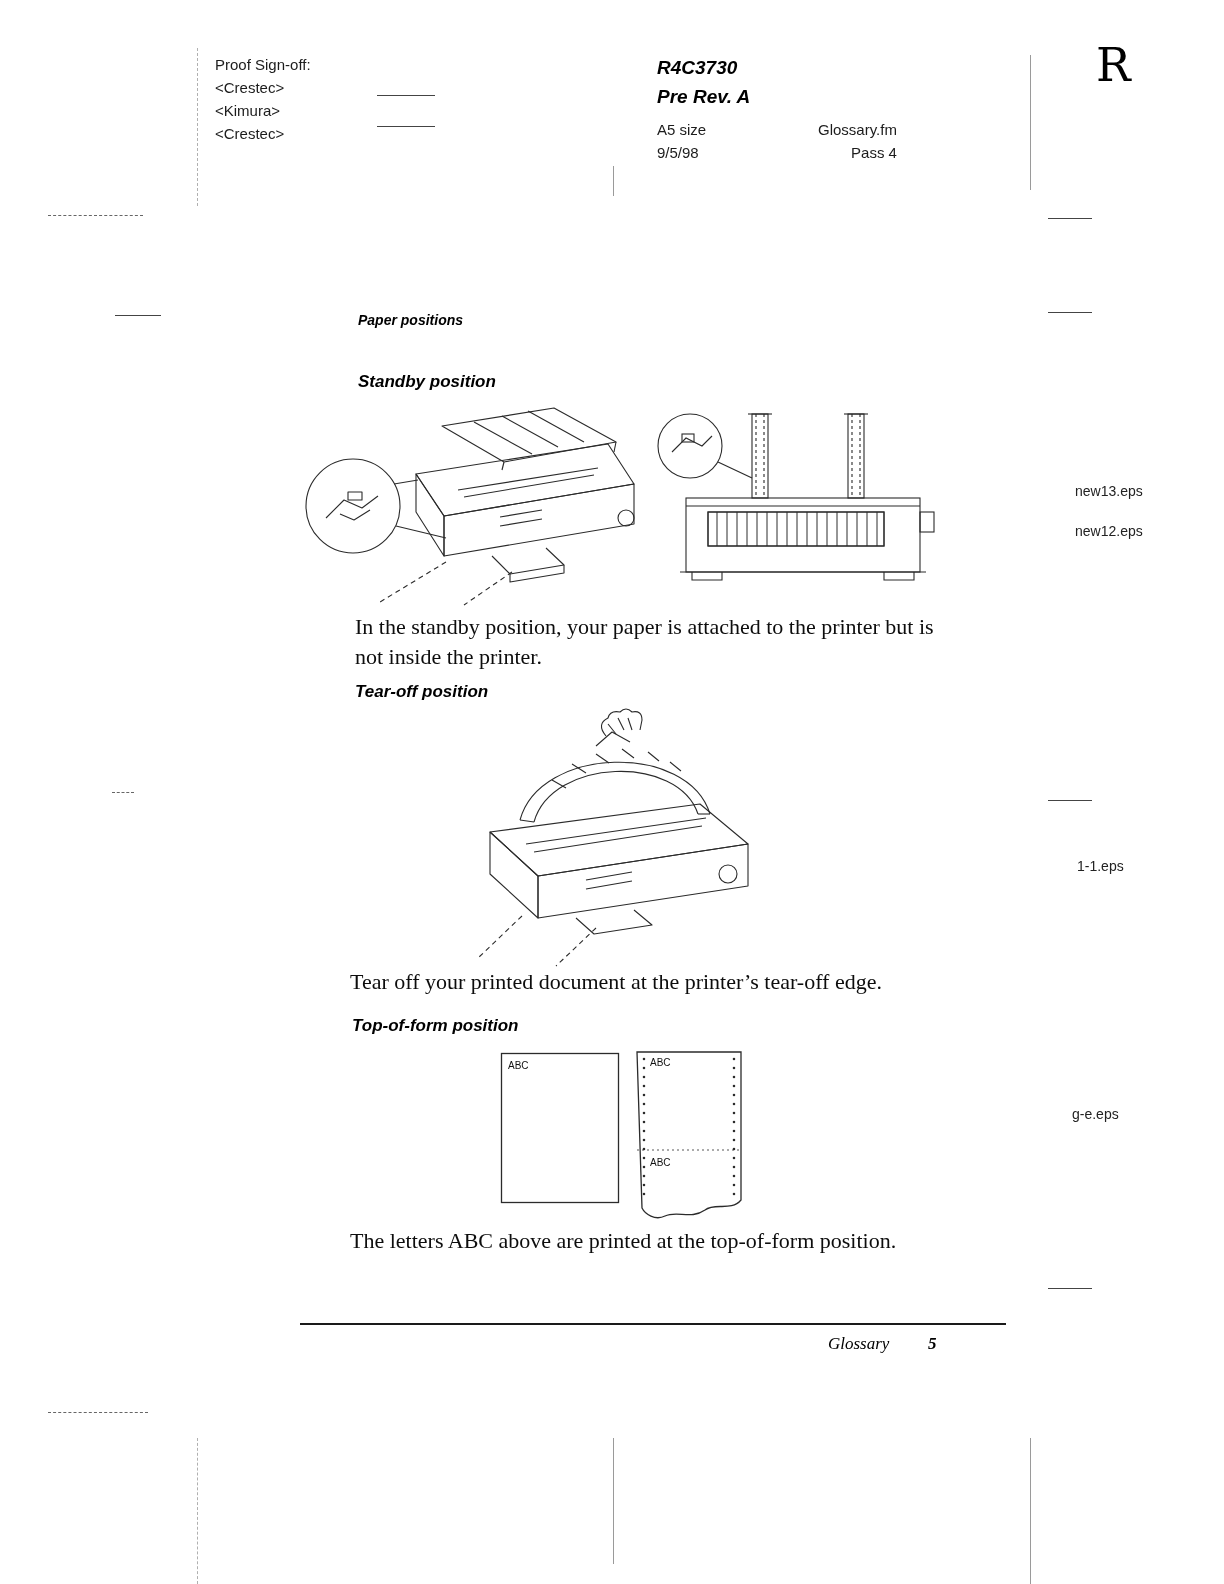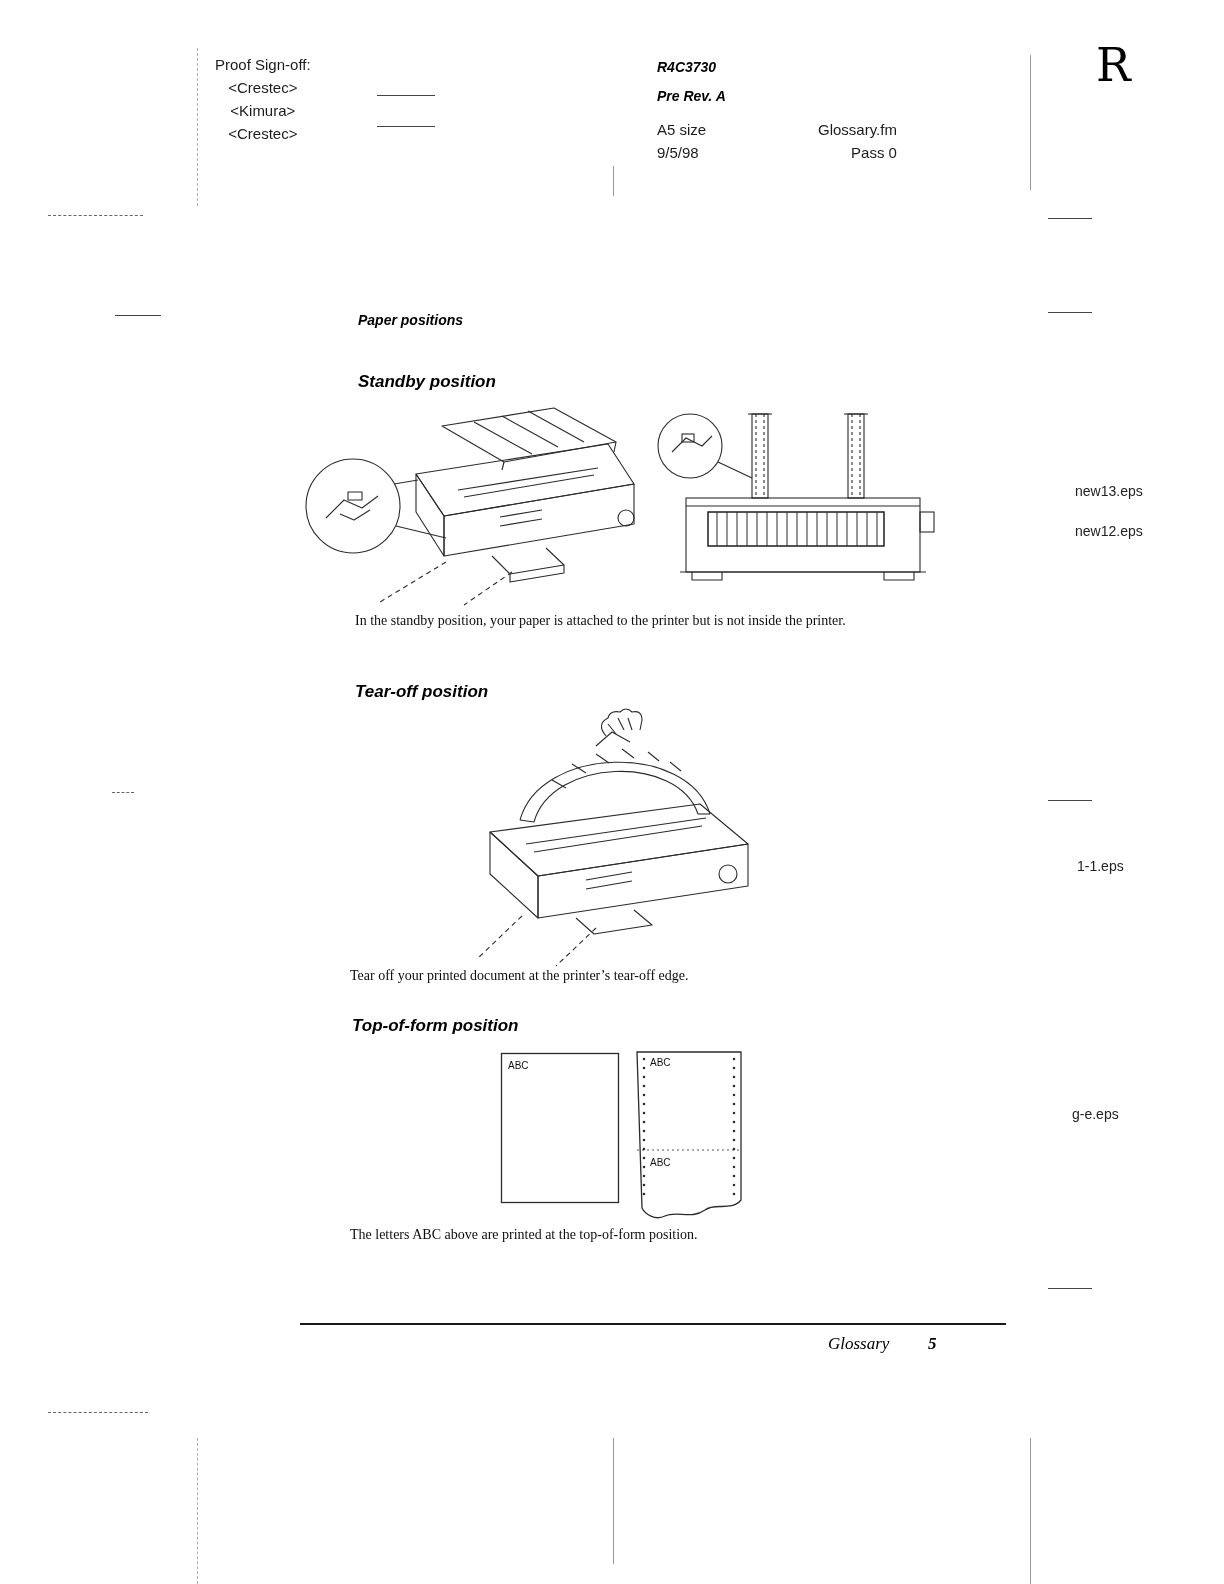--- a/index.html
+++ b/index.html
@@ -3,27 +3,27 @@
 <meta charset="utf-8">
 <style>
   * { margin:0; padding:0; box-sizing:border-box; }
   html,body { background:#ffffff; }
   .page {
     position:relative; width:1224px; height:1584px; background:#fff;
     font-family:"Liberation Sans", sans-serif; color:#111; overflow:hidden;
     margin:0 auto;
   }
   .abs { position:absolute; }
-  .signoff { font-size:15px; line-height:23px; color:#1c1c1c;text-align:center; }
-  .doccode { font-size:14px; font-weight:bold; font-style:italic; line-height:29px; color:#000; }
+  .signoff { font-size:15px; line-height:23px; color:#1c1c1c; }
+  .doccode { font-size:19px; font-weight:bold; font-style:italic; line-height:29px; color:#000; }
   .metaline { font-size:15px; line-height:23px; color:#1c1c1c; }
   .corner-letter { font-family:"DejaVu Serif", serif; font-size:46px; color:#000; }
   .h1 { font-size:14px; font-weight:bold; font-style:italic; color:#000; }
   .h2 { font-size:17px; font-weight:bold; font-style:italic; color:#000; }
-  .body-text { font-family:"Liberation Serif", serif; font-size:14px; line-height:1.35; color:#0d0d0d; }
+  .body-text { font-family:"Liberation Serif", serif; font-size:22px; line-height:1.35; color:#0d0d0d; }
   .eps { font-size:14px; color:#222; }
   .footer-label { font-family:"Liberation Serif", serif; font-style:italic; font-size:17px; color:#000; }
   .footer-page { font-family:"Liberation Serif", serif; font-style:italic; font-weight:bold; font-size:17px; color:#000; }
   .rule { background:#1a1a1a; }
   .mark { border-top:1.5px solid #444; }
   .mark-dashed { border-top:1.5px dashed #666; }
   .vline { border-left:1px solid #9a9a9a; }
   .vdash { border-left:1px dashed #b0b0b0; }
   svg { display:block; }
 </style>
@@ -62,21 +62,21 @@
   <div class="abs doccode" style="left:657px; top:53px;">
     <div>R4C3730</div>
     <div>Pre Rev. A</div>
   </div>
   <div class="abs metaline" style="left:657px; top:118px;">
     <div>A5 size</div>
     <div>9/5/98</div>
   </div>
   <div class="abs metaline" style="left:818px; top:118px;text-align:right;">
     <div>Glossary.fm</div>
-    <div>Pass 0</div>
+    <div>Pass 4</div>
   </div>
 
   <div class="abs corner-letter" style="left:1096px; top:38px;">R</div>
 
   <div class="abs h1" style="left:358px; top:312px;">Paper positions</div>
 
   <div class="abs h2" style="left:358px; top:372px;">Standby position</div>
 
   <svg class="abs" style="left:296px; top:396px;" width="350" height="212" viewBox="0 0 350 212">
     <g stroke="#2b2b2b" stroke-width="1.1" fill="none" stroke-linejoin="round">

